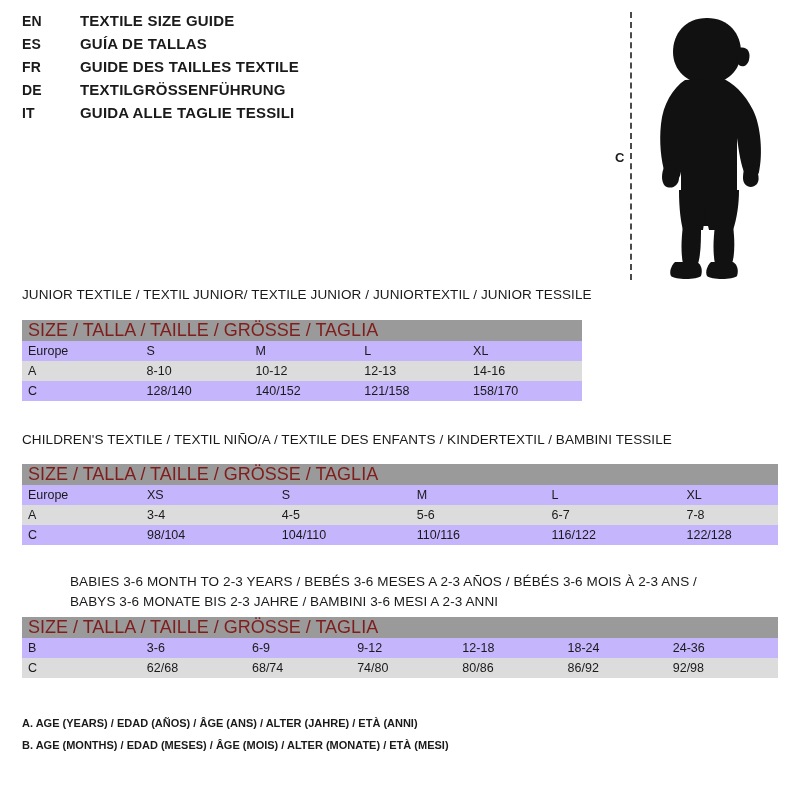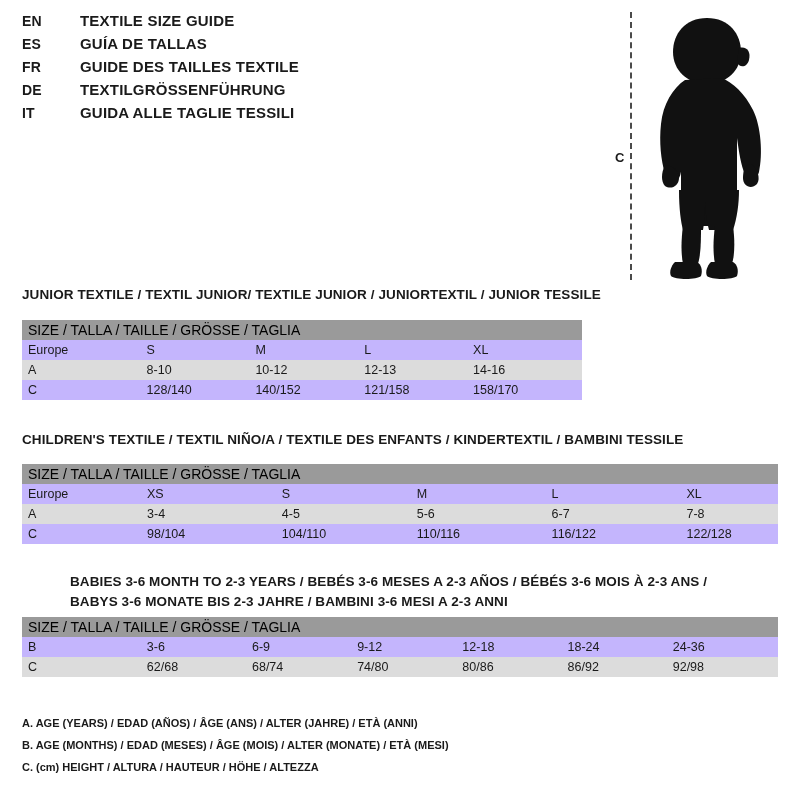--- a/index.html
+++ b/index.html
@@ -76,43 +76,43 @@
     position: absolute;
     left: 45px;
     top: 4px;
   }
 
   
   .section-title {
     position: absolute;
     left: 22px;
     font-size: 13.5px;
-    font-weight: bold;
+    font-weight: normal;
     letter-spacing: .1px;
     white-space: nowrap;
   }
   .section-title.two-line { line-height: 20px; }
 
   table.size {
     position: absolute;
     border-collapse: collapse;
     font-size: 12.5px;
   }
   table.size td, table.size th {
     padding: 0;
     text-align: left;
     vertical-align: middle;
     font-weight: normal;
     height: 20px;
   }
   .hdr-band td {
     background: #9a9a9a;
-    color: #000000;
-    font-weight: bold;
-    font-size: 14px;
+    color: #7f1d1d;
+    font-weight: bold;
+    font-size: 18px;
     height: 22px;
   }
   .row-light td { background: #c4b5fd; }
   .row-shade td { background: #dcdcdc; }
   .cell-pad { padding-left: 6px !important; }
 
   
   .footnotes {
     position: absolute;
     left: 22px;
@@ -277,16 +277,15 @@
       <td>80/86</td>
       <td>86/92</td>
       <td>92/98</td>
     </tr>
   </tbody>
     </table>
 
   <div class="footnotes">
     <div>A. AGE (YEARS) / EDAD (AÑOS) / ÂGE (ANS) / ALTER (JAHRE) / ETÀ (ANNI)</div>
     <div>B. AGE (MONTHS) / EDAD (MESES) / ÂGE (MOIS) / ALTER (MONATE) / ETÀ (MESI)</div>
-    <div>C. (cm) HEIGHT / ALTURA / HAUTEUR / HÖHE / ALTEZZA</div>
   </div>
 
 </div>
 
 </body></html>

